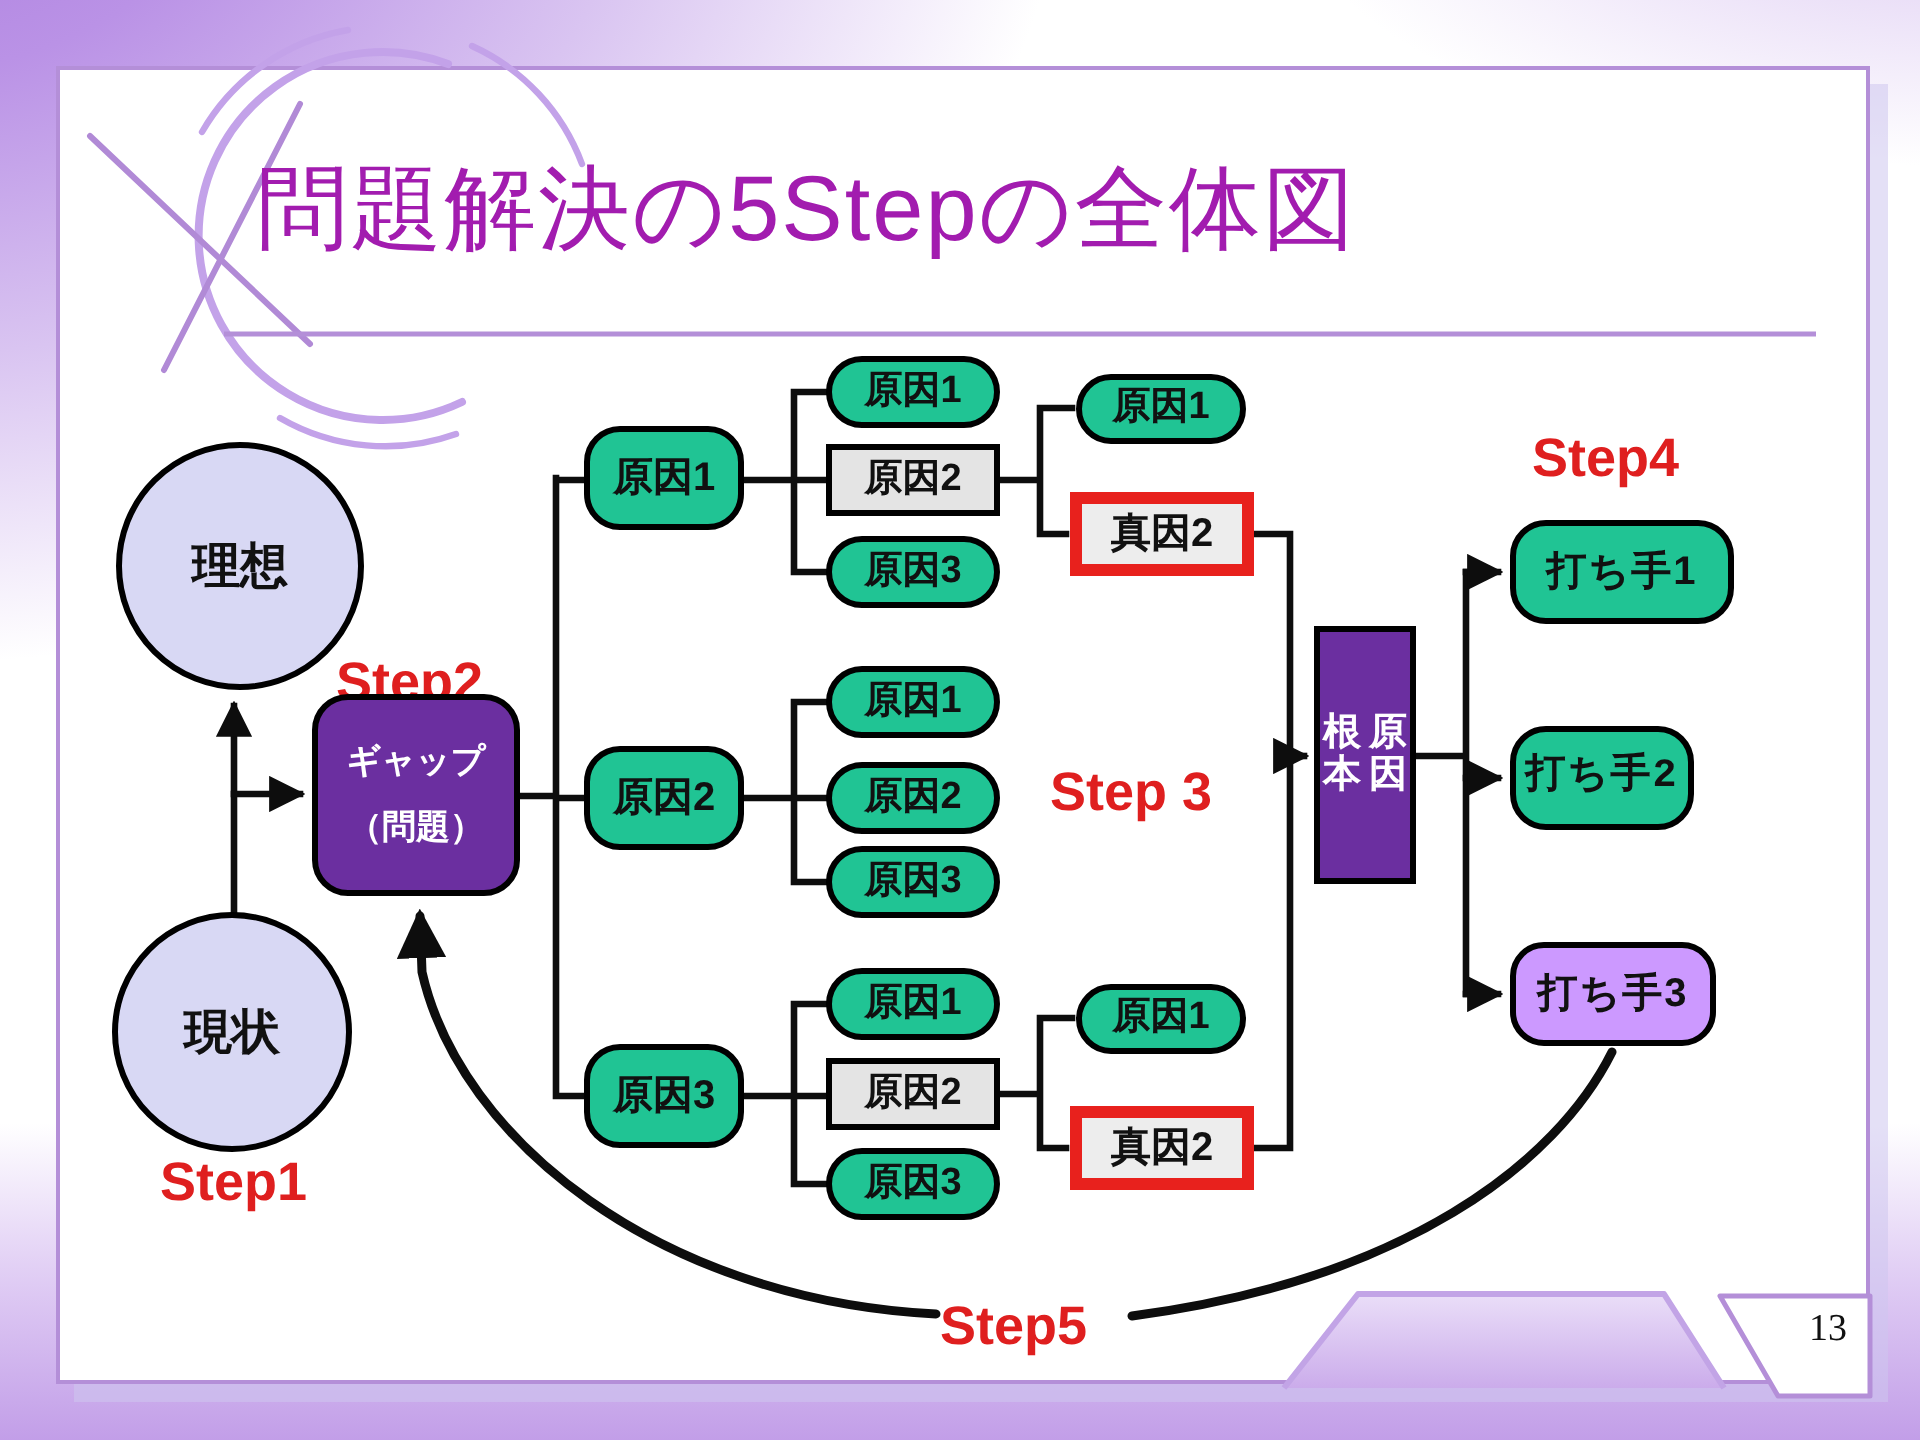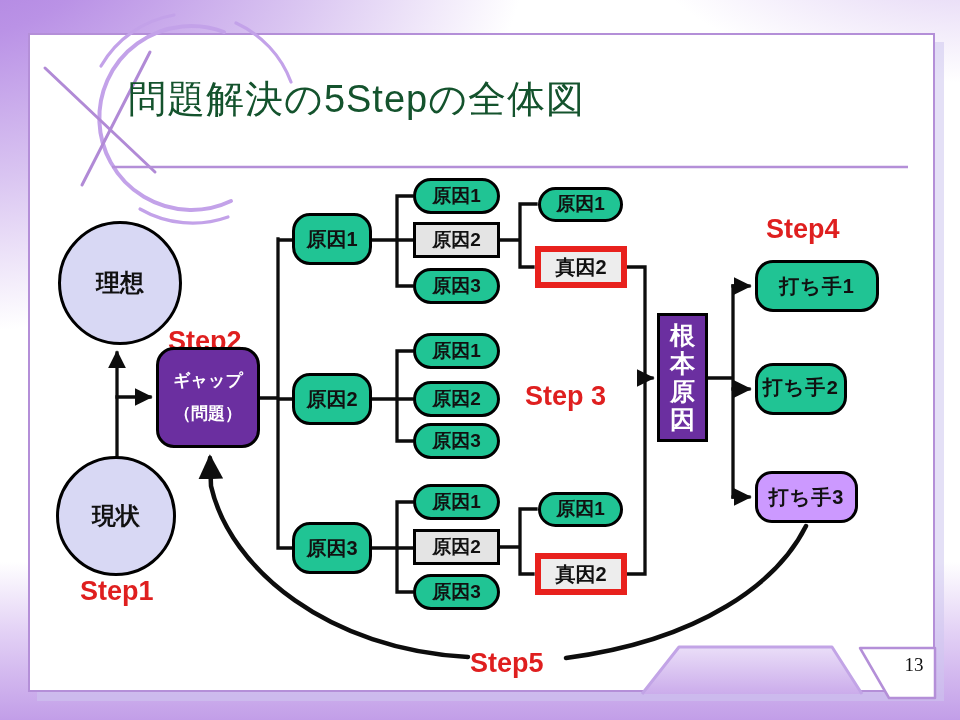--- a/index.html
+++ b/index.html
@@ -14,42 +14,42 @@
   }
   #page{position:absolute;inset:0;width:960px;height:720px;}
   #slide{
     position:absolute;left:28px;top:33px;width:907px;height:659px;
     background:#ffffff;border:2px solid #b48fd8;box-sizing:border-box;
     box-shadow:9px 9px 0 rgba(206,199,238,0.55);
   }
   svg.overlay{position:absolute;left:0;top:0;width:960px;height:720px;pointer-events:none;}
   .title{
     position:absolute;left:128px;top:78px;width:700px;
-    font-size:38px;line-height:1.15;color:#14532d;letter-spacing:1px;white-space:nowrap;
+    font-size:46px;line-height:1.15;color:#a21caf;letter-spacing:1px;white-space:nowrap;
   }
   .box{
     position:absolute;box-sizing:border-box;border:3px solid #000;
     display:flex;align-items:center;justify-content:center;
     font-weight:700;color:#111;font-size:19px;line-height:1.1;text-align:center;
   }
   .green{background:#20c494;border-radius:18px;}
   .gray{background:#e4e4e4;}
   .lav{background:#cc99ff;border-radius:17px;}
   .purple{background:#6b2fa0;color:#fff;}
   .tcause{border:6px solid #e8211d;background:#ededed;font-size:20px;}
   .lvl1{font-size:20px;}
   .measure{font-size:20px;letter-spacing:1px;}
   .circle{
     position:absolute;box-sizing:border-box;border:3.5px solid #000;border-radius:50%;
     background:#d8d8f4;display:flex;align-items:center;justify-content:center;
     font-size:24px;font-weight:700;color:#111;
   }
   .steplabel{position:absolute;color:#df1f1f;font-weight:700;font-size:27px;white-space:nowrap;}
   .gaptext{display:flex;flex-direction:column;gap:14px;font-size:17px;}
-  .roottext{display:flex;flex-direction:column;gap:1px;font-size:25px;}
+  .roottext{display:flex;flex-direction:row;gap:1px;font-size:19px;}
   .pagenum{
     position:absolute;left:895px;top:654px;width:38px;text-align:center;
     font-family:"Liberation Serif","DejaVu Serif",serif;font-size:19px;color:#111;
   }
   .footer{
     position:absolute;left:28px;top:699px;
     font-family:"Liberation Serif","DejaVu Serif",serif;font-size:13.5px;color:#111;
   }
 </style>
 </head>
@@ -179,21 +179,21 @@
 
   <div class="steplabel" style="left:525px;top:381px;">Step 3</div>
 
   <div class="box purple roottext" style="left:657px;top:313px;width:51px;height:129px;">
     <span>根本</span>
     <span>原因</span>
   </div>
 
   <div class="steplabel" style="left:766px;top:214px;">Step4</div>
 
-  <div class="box green measure" style="left:755px;top:260px;width:124px;height:52px;">
+  <div class="box green measure" style="left:755px;top:260px;width:112px;height:52px;">
     <span>打ち手1</span>
   </div>
   <div class="box green measure" style="left:755px;top:363px;width:92px;height:52px;font-family:Liberation Mono, monospace;">
     <span>打ち手2</span>
   </div>
   <div class="box lav measure" style="left:755px;top:471px;width:103px;height:52px;">
     <span>打ち手3</span>
   </div>
 
   <div class="steplabel" style="left:470px;top:648px;">Step5</div>

